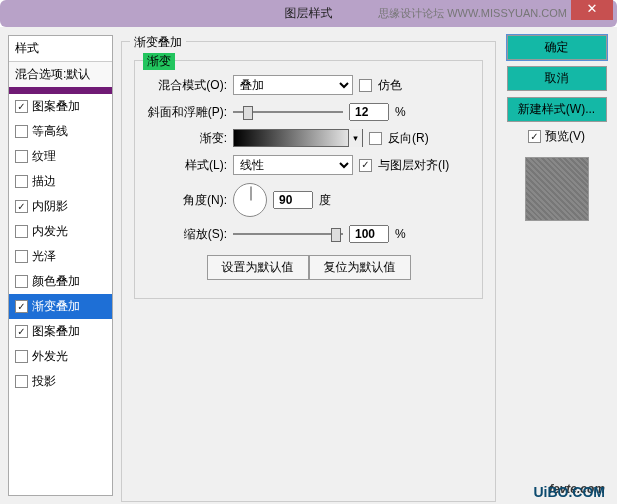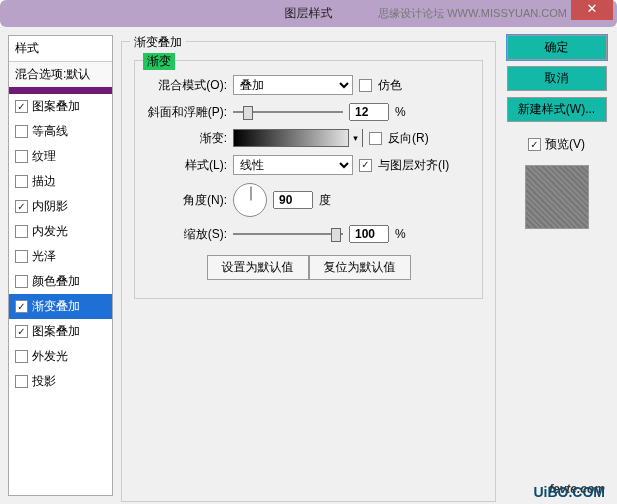--- a/index.html
+++ b/index.html
@@ -34,21 +34,21 @@
 .num-input { width: 40px; text-align: left; padding-left: 4px; font-weight: bold; }
 .gradient-box { width: 130px; height: 18px; background: linear-gradient(to right, #000, #fff); border: 1px solid #666; display: inline-flex; align-items: center; }
 .gradient-arrow { width: 14px; height: 18px; border-left: 1px solid #666; background: #eee; text-align: center; font-size: 9px; line-height: 18px; margin-left: auto; }
 .angle-dial { width: 34px; height: 34px; border: 1px solid #888; border-radius: 50%; background: #fff; position: relative; }
 .angle-line { position: absolute; top: 16px; left: 17px; width: 14px; height: 1px; background: #444; transform-origin: left center; transform: rotate(-90deg); }
 .btn { border: 1px solid #999; background: #f5f5f5; padding: 3px 14px; cursor: pointer; }
 .btn-row { display: flex; justify-content: center; margin-top: 12px; }
 .right-panel { width: 105px; display: flex; flex-direction: column; gap: 6px; align-items: center; }
 .right-btn { width: 100px; border: 1px solid #999; background: #14b8a6; padding: 3px 0; text-align: center; cursor: pointer; }
 .right-btn.primary { outline: 1px solid #5a8fd6; }
-.preview-row { display: flex; align-items: center; gap: 4px; margin-top: 8px; }
+.preview-row { display: flex; align-items: center; gap: 4px; margin-top: 0; }
 .preview-box { width: 64px; height: 64px; border: 1px solid #999; background: repeating-linear-gradient(45deg,#888,#888 2px,#777 2px,#777 4px); margin-top: 6px; }
 .watermark { position: absolute; bottom: 8px; right: 12px; font-size: 12px; color: #333; font-weight: bold; font-style: italic; }
 .watermark2 { position: absolute; bottom: 4px; right: 12px; font-size: 14px; color: #0c4a6e; font-weight: bold; }
 </style>
 </head>
 <body>
 
 <div class="titlebar">
   <span class="title-text">图层样式</span>
   <span class="title-right">思缘设计论坛 WWW.MISSYUAN.COM</span>

